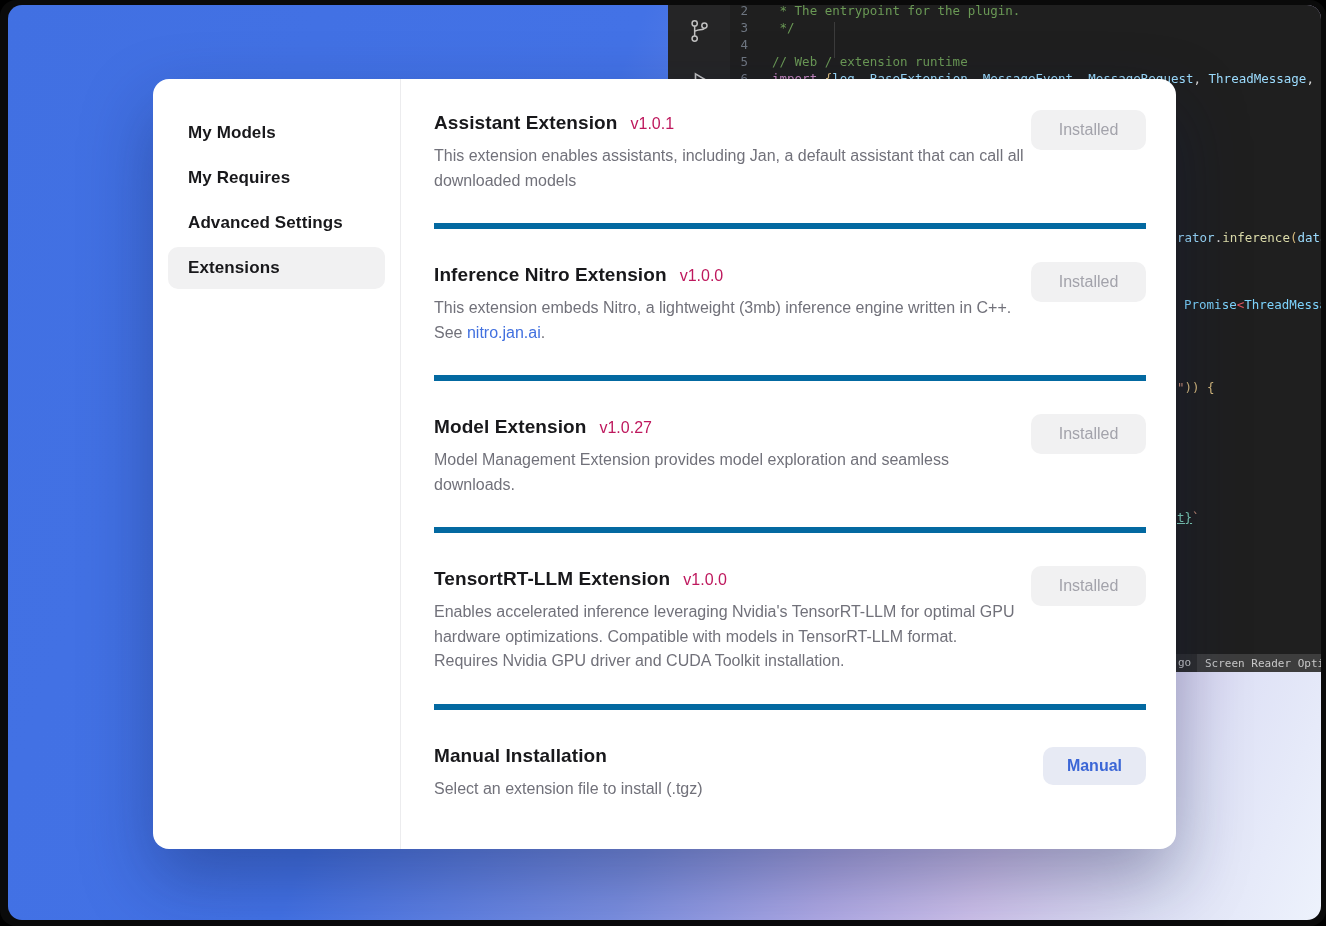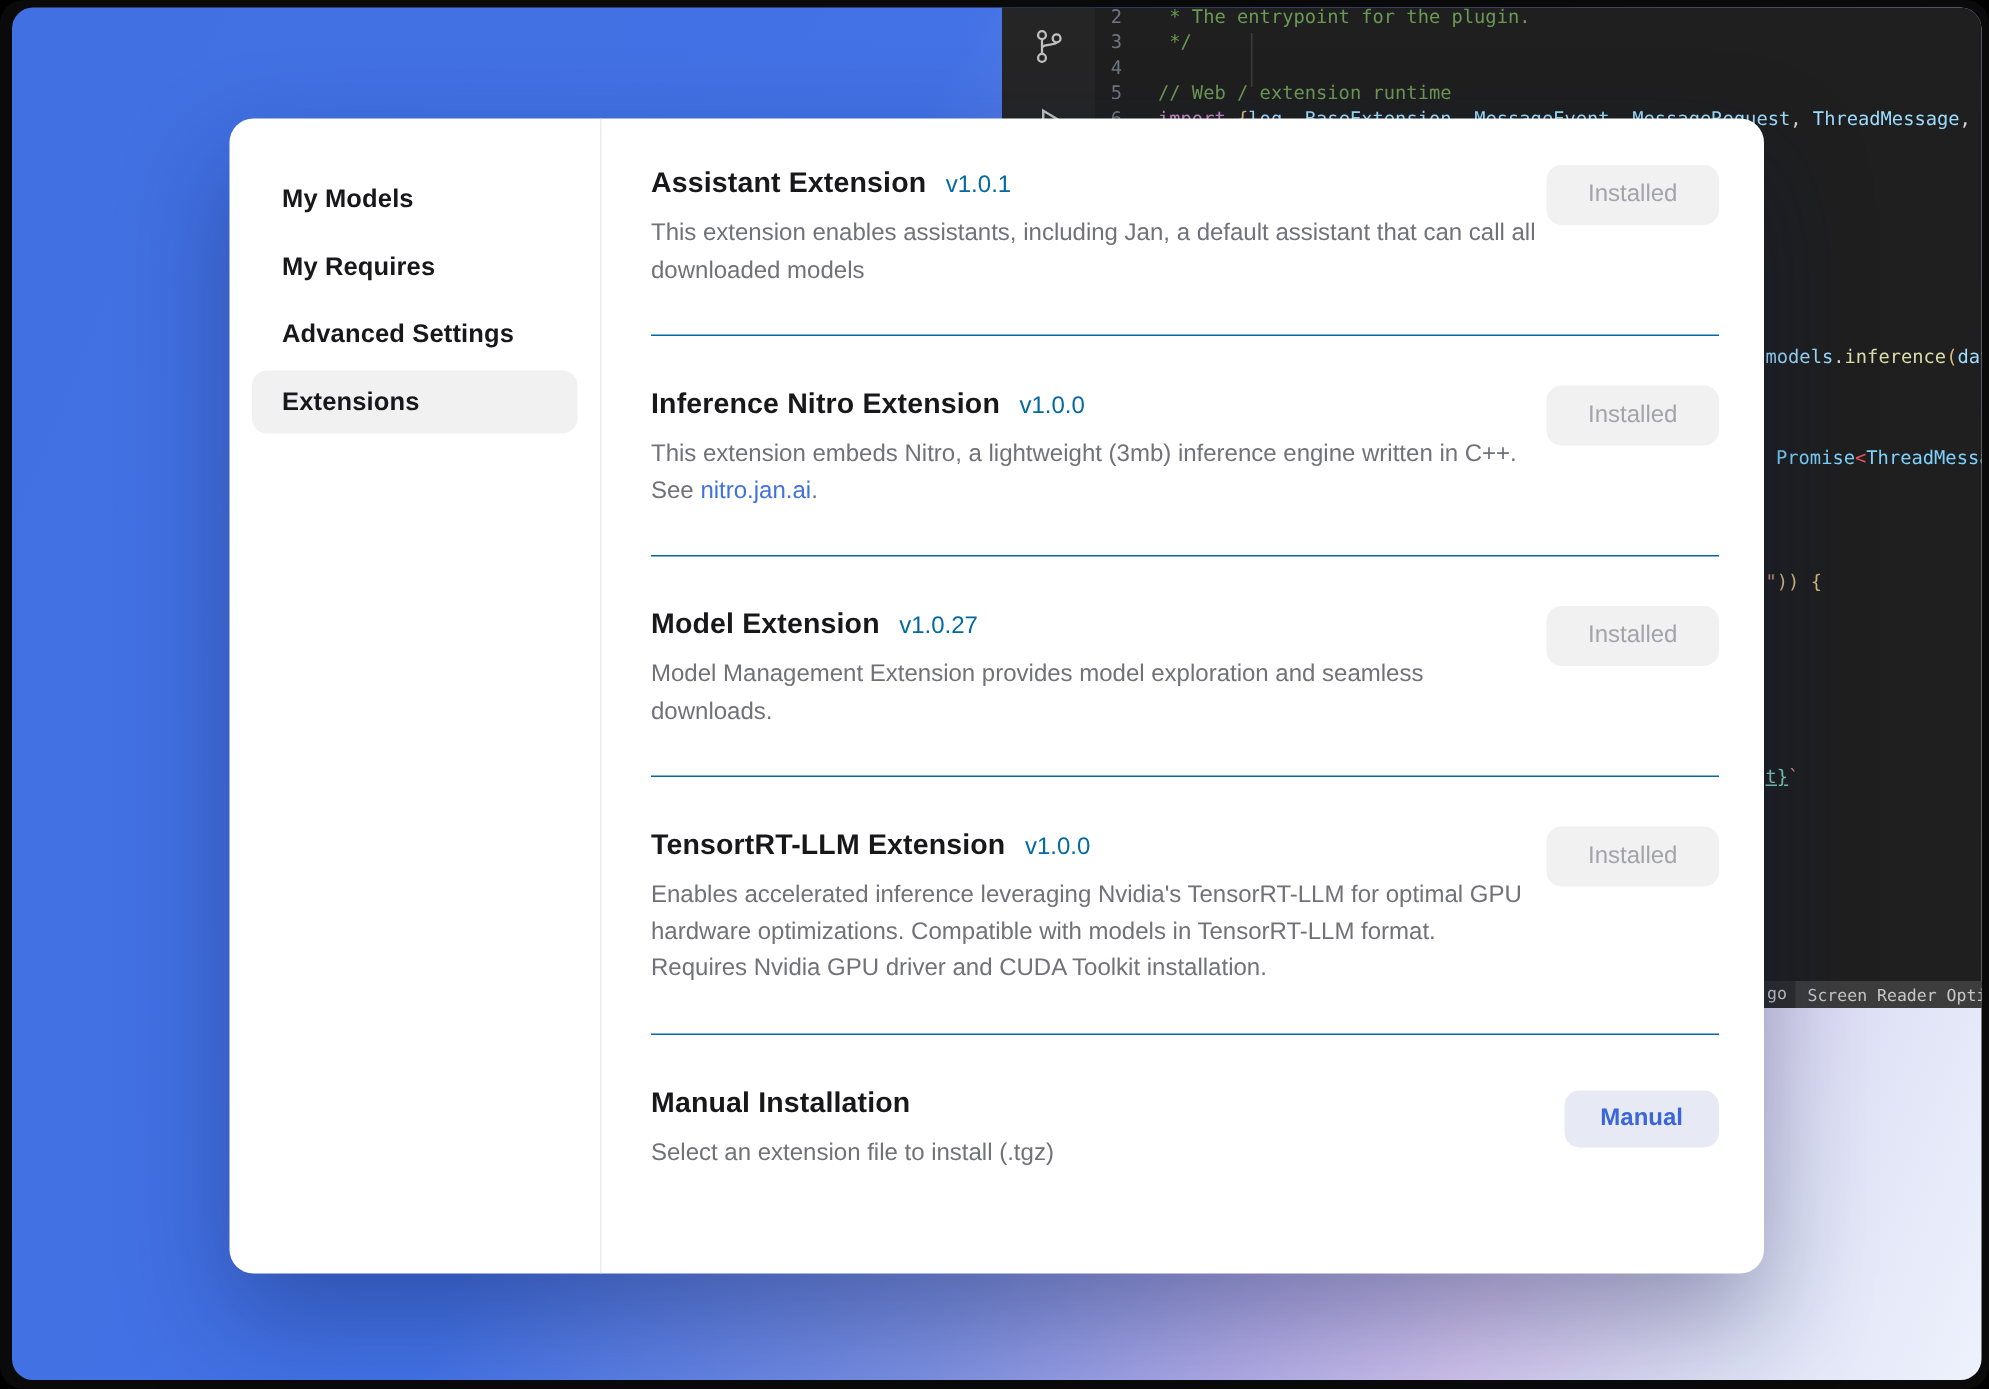--- a/index.html
+++ b/index.html
@@ -45,27 +45,27 @@
   
   .modal { position:absolute; left:153px; top:79px; width:1023px; height:770px;
     background:#fff; border-radius:16px; display:flex; z-index:10;
     box-shadow:0 30px 70px rgba(15,25,70,.35); overflow:hidden; }
   .sidebar { width:248px; flex:none; border-right:1px solid #ececee; padding-top:30px; }
   .side-item { margin:3px 15px; padding:11px 20px; border-radius:10px;
     font-size:17px; font-weight:700; color:#18181b; cursor:pointer; letter-spacing:.1px; }
   .side-item.active { background:#f1f1f2; }
   .content { flex:1; padding:0 30px 0 33px; }
   .ext-row { display:flex; justify-content:space-between; align-items:flex-start;
-    padding:35px 0 30px; border-bottom:1px solid #0369a1; }
+    padding:35px 0 30px; border-bottom:6px solid #0369a1; }
   .ext-row.first { padding-top:33px; }
   .ext-row.last { border-bottom:none; }
   .ext-main { max-width:590px; }
   .ext-title-line { display:flex; align-items:baseline; gap:13px; }
   .ext-title { font-size:19px; font-weight:700; color:#18181b; letter-spacing:.1px; }
-  .ext-version { font-size:16px; font-weight:400; color:#0369a1; }
+  .ext-version { font-size:16px; font-weight:400; color:#be185d; }
   .ext-desc { margin-top:10px; font-size:16px; line-height:24.5px; color:#71717a; }
   .link { color:#4170df; text-decoration:none; cursor:pointer; }
   .badge { display:inline-block; min-width:115px; text-align:center; margin-top:-2px;
     background:#f1f1f2; color:#a3a3ab; font-size:16px; padding:11px 20px;
     border-radius:10px; }
   .select-btn { display:inline-block; margin-top:2px; background:#e7eaf4; color:#3b66d6;
     font-size:16px; font-weight:700; padding:10px 24px; border-radius:10px;
     border:none; cursor:pointer; font-family:inherit; }
 </style>
 </head>
@@ -88,21 +88,21 @@
           <svg width="28" height="30" viewBox="0 0 24 24" fill="none" stroke="#c0c0c0" stroke-width="1.4">
             <path d="M9 5 L19 11 L9 17 Z"></path>
             <circle cx="7" cy="17" r="3.2"></circle>
             <path d="M4 14.5 L6 16 M4 19.5 L6 18 M10 14.5 L8 16"></path>
           </svg>
         </span>
       </div>
       <div class="code"><div class="code-line"><span class="ln">2</span><span class="code-text"><span class="tok-comment"> * The entrypoint for the plugin.</span></span></div><div class="code-line"><span class="ln">3</span><span class="code-text"><span class="tok-comment"> */</span></span></div><div class="code-line"><span class="ln">4</span><span class="code-text"></span></div><div class="code-line"><span class="ln">5</span><span class="code-text"><span class="tok-comment">// Web / extension runtime</span></span></div><div class="code-line"><span class="ln">6</span><span class="code-text"><span class="tok-keyword">import</span><span class="tok-plain"> </span><span class="tok-bracket">{</span><span class="tok-ident">log</span><span class="tok-plain">, </span><span class="tok-ident">BaseExtension</span><span class="tok-plain">, </span><span class="tok-ident">MessageEvent</span><span class="tok-plain">, </span><span class="tok-ident">MessageRequest</span><span class="tok-plain">, </span><span class="tok-ident">ThreadMessage</span><span class="tok-plain">, </span></span></div></div>
       <div class="indent-guide" style="left:166px"></div>
       <div>
-          <div class="fragment" style="left: 509px; top: 224px;"><span class="tok-ident">models</span><span class="tok-plain">.</span><span class="tok-func">inference</span><span class="tok-bracket">(</span><span class="tok-ident">data</span></div>
+          <div class="fragment" style="left: 509px; top: 224px;"><span class="tok-ident">rator</span><span class="tok-plain">.</span><span class="tok-func">inference</span><span class="tok-bracket">(</span><span class="tok-ident">data</span></div>
           <div class="fragment" style="left: 516px; top: 291px;"><span class="tok-type">Promise</span><span class="tok-angle">&lt;</span><span class="tok-type">ThreadMessage</span></div>
           <div class="fragment" style="left: 509px; top: 374px;"><span class="tok-string">"</span><span class="tok-bracket">)) </span><span class="tok-bracket">{</span></div>
           <div class="fragment" style="left: 509px; top: 504px;"><span class="tok-tpl">t}</span><span class="tok-string">`</span></div>
         </div>
       <div class="status-bar">
         <span class="status-left">go</span>
         <span class="status-item">Screen Reader Optimized</span>
       </div>
     </div>
   </div>

